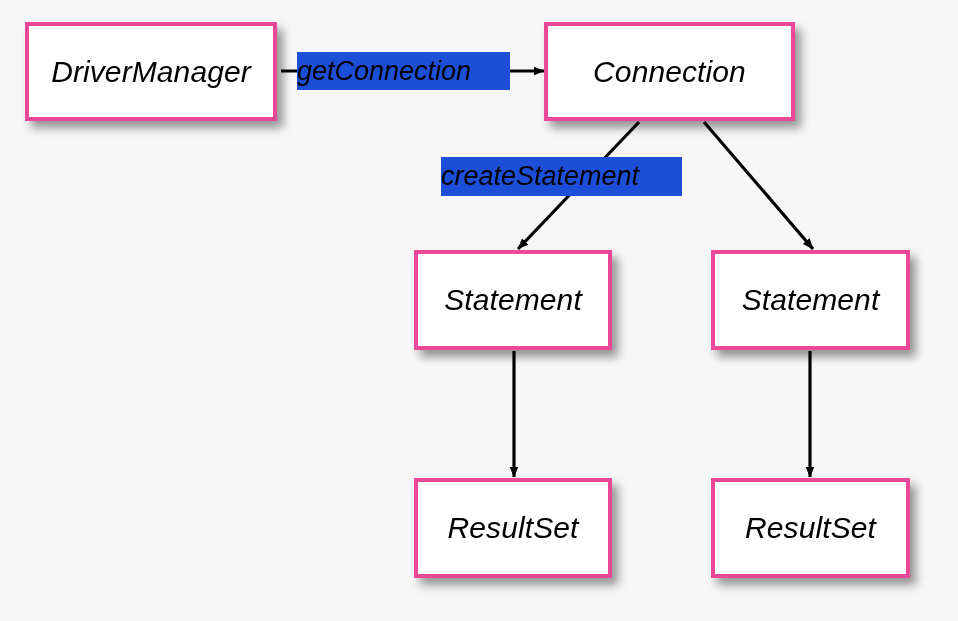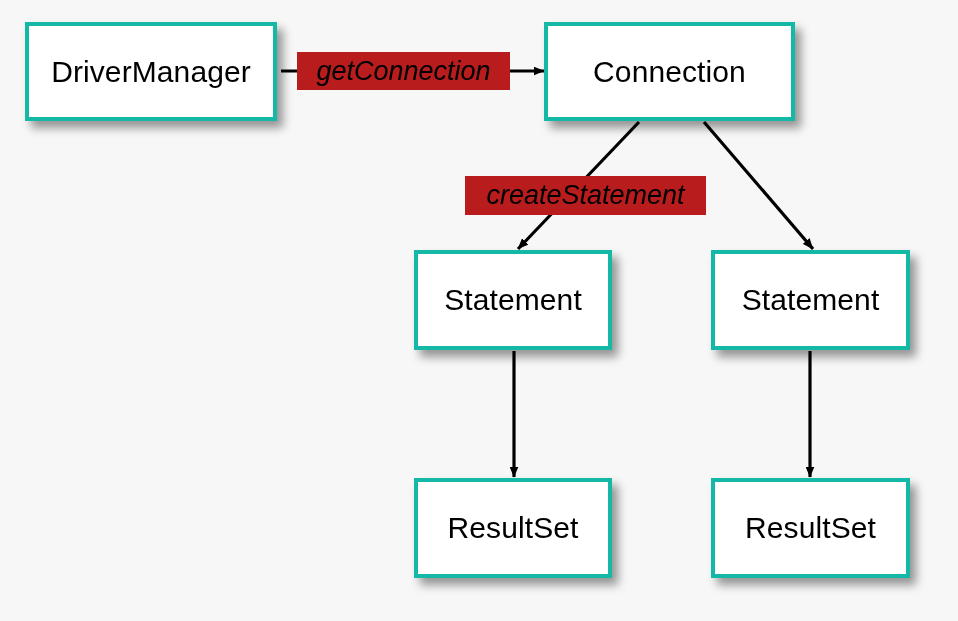--- a/index.html
+++ b/index.html
@@ -20,42 +20,43 @@
     position: absolute;
     left: 0;
     top: 0;
     width: 958px;
     height: 621px;
   }
   .node {
     position: absolute;
     box-sizing: border-box;
     background: #ffffff;
-    border: 4px solid #14b8a6;
+    border: 4px solid #ec4899;
     box-shadow: 6px 7px 9px rgba(0,0,0,0.40);
     display: flex;
     align-items: center;
     justify-content: center;
     z-index: 3;
+    font-style: italic;
   }
   .node-label {
     font-family: "Liberation Sans", sans-serif;
     font-size: 30px;
     font-weight: 400;
     letter-spacing: 0.1px;
     color: #000000;
     white-space: nowrap;
   }
   .edge-label {
     position: absolute;
     box-sizing: border-box;
-    background: #b91c1c;
+    background: #1d4ed8;
     display: flex;
     align-items: center;
-    justify-content: center;
+    justify-content: flex-start;
     z-index: 4;
   }
   .edge-label-text {
     font-family: "Liberation Sans", sans-serif;
     font-style: italic;
     font-size: 27px;
     font-weight: 500;
     color: #000000;
     white-space: nowrap;
   }
@@ -104,18 +105,18 @@
   </div>
 
   <div class="node" style="left:711px; top:478px; width:199px; height:100px;">
     <span class="node-label">ResultSet</span>
   </div>
 
   <div class="edge-label" style="left:297px; top:52px; width:213px; height:38px;">
     <span class="edge-label-text">getConnection</span>
   </div>
 
-  <div class="edge-label" style="left:465px; top:157px; width:241px; height:39px;margin-top:19px;">
+  <div class="edge-label" style="left:441px; top:157px; width:241px; height:39px;">
     <span class="edge-label-text">createStatement</span>
   </div>
 
 
 </div>
 
 </body></html>

